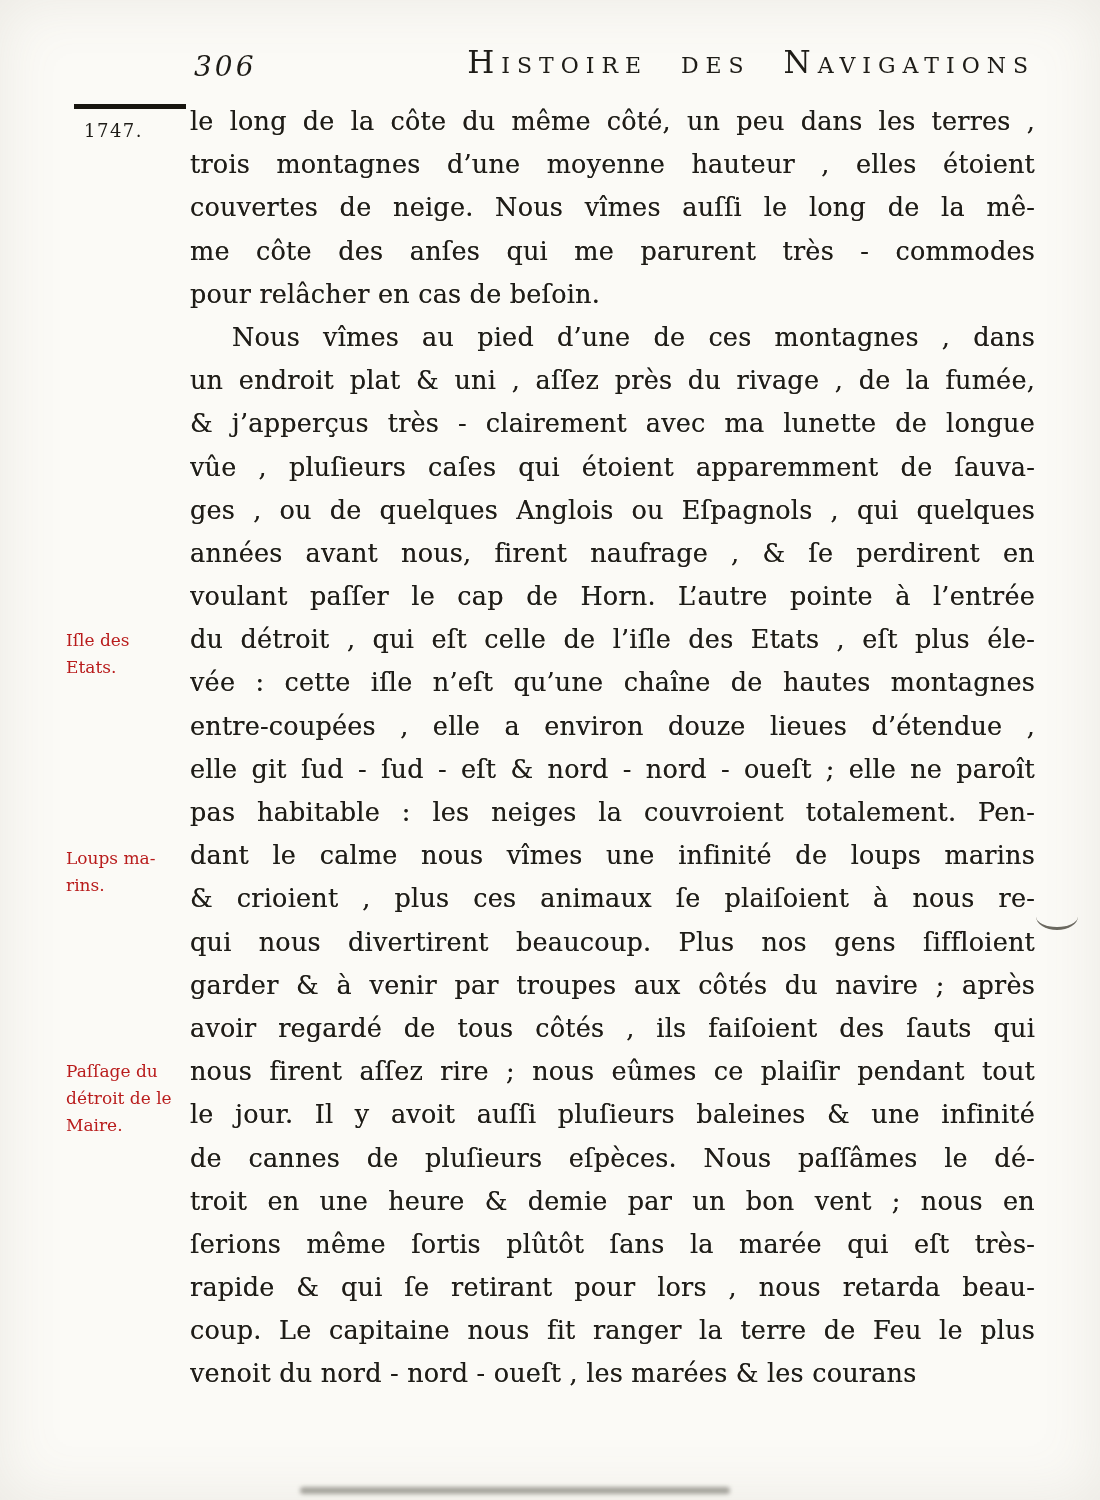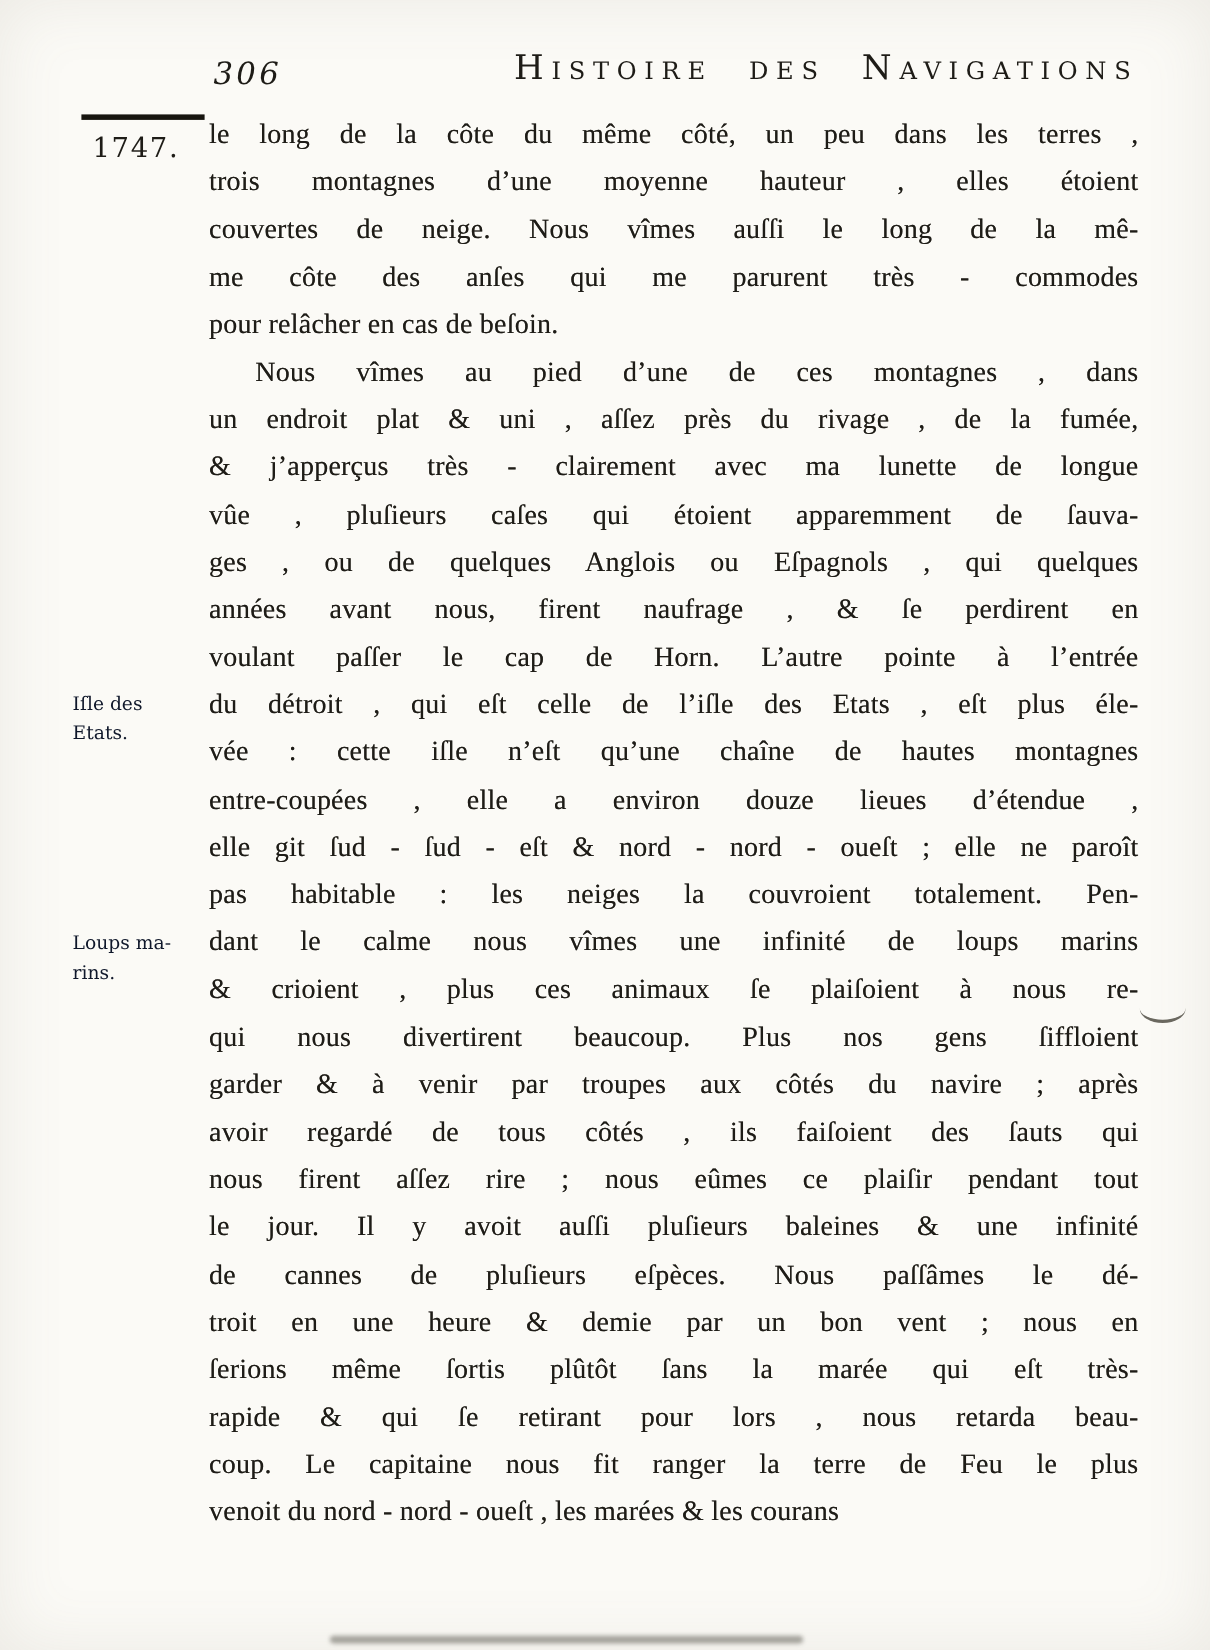--- a/index.html
+++ b/index.html
@@ -33,44 +33,43 @@
     word-spacing: 16px;
     white-space: nowrap;
   }
   
   .rule {
     position: absolute; left: 74px; top: 104px;
     width: 112px; height: 5px; background: #17150f;
   }
   .year {
     position: absolute; left: 84px; top: 120px;
-    font-size: 25px; letter-spacing: 1.5px;
+    font-size: 18px; letter-spacing: 1.5px;
   }
   .margin-note {
     position: absolute; left: 66px; width: 122px;
     font-size: 17px; line-height: 27px;
     white-space: pre-line;
-    color: #0f172a;
+    color: #b91c1c;
   }
   .note-0 { top: 627px; }
   .note-1 { top: 845px; }
   .note-2 { top: 1058px; }
   
   .text-block {
     position: absolute; left: 190px; top: 100px; width: 845px;
   }
   .line {
     height: 43.2px;
     line-height: 43.2px;
     font-size: 25.5px;
     letter-spacing: 0.2px;
     text-align: justify;
     overflow: hidden;
     text-shadow: 0 0 0.5px rgba(32,29,22,0.65);
-    font-family: Liberation Serif, serif;
   }
   .line::after { content: ""; display: inline-block; width: 100%; }
   .line.last::after { content: none; }
   .paragraph-1 .line:first-child { text-indent: 42px; }
   
   .ink-mark {
     position: absolute; left: 1036px; top: 914px;
     width: 42px; height: 16px;
     border-bottom: 3px solid #3b382e;
     border-radius: 0 0 60% 60% / 0 0 100% 100%;
@@ -97,20 +96,23 @@
   <div class="rule"></div>
 
   <div class="year">1747.</div>
 
   <div class="margin-note note-0">Iſle des
 Etats.</div>
 
   <div class="margin-note note-1">Loups ma-
 rins.</div>
 
+  <div class="margin-note note-2">Paſſage du
+détroit de le
+Maire.</div>
 
   <div class="text-block">
     <div class="paragraph paragraph-0">
         <div class="line">le long de la côte du même côté, un peu dans les terres ,</div>
         <div class="line">trois montagnes d’une moyenne hauteur , elles étoient</div>
         <div class="line">couvertes de neige. Nous vîmes auſſi le long de la mê-</div>
         <div class="line">me côte des anſes qui me parurent très - commodes</div>
         <div class="line last">pour relâcher en cas de beſoin.</div>
       </div>
     <div class="paragraph paragraph-1">

